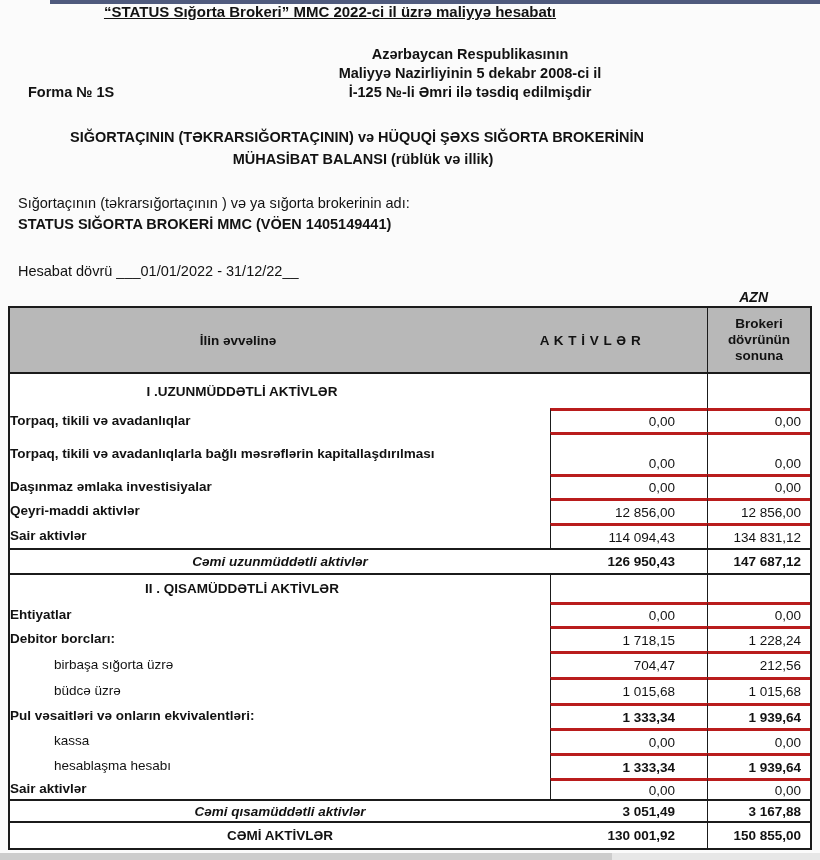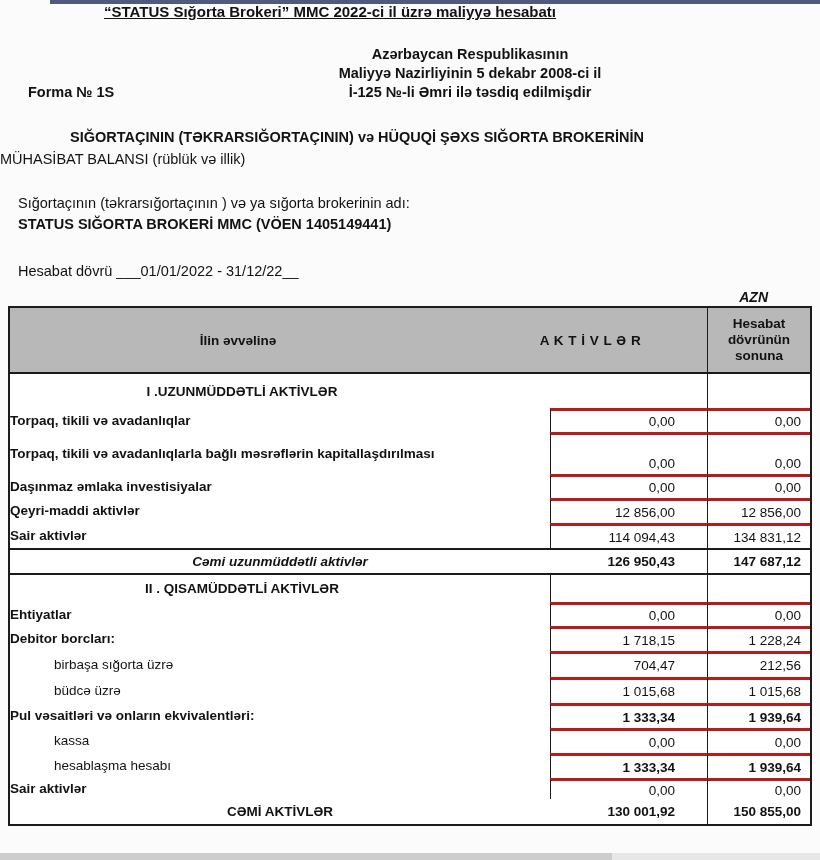--- a/index.html
+++ b/index.html
@@ -17,21 +17,21 @@
     position:absolute; top:3px; left:20px; width:620px;
     text-align:center; font-weight:bold; font-size:15px; line-height:18px;
     text-decoration:underline;
   }
   .approval {
     position:absolute; top:45px; left:250px; width:440px;
     text-align:center; font-weight:bold; font-size:14.5px; line-height:19px;
   }
   .form-no { position:absolute; top:84px; left:28px; font-weight:bold; font-size:14.5px; }
   .heading1 { position:absolute; top:129px; left:0; width:714px; text-align:center; font-weight:bold; font-size:14.5px; }
-  .heading2 { position:absolute; top:151px; left:0; width:714px; font-weight:normal; font-size:14.5px; }
+  .heading2 { position:absolute; top:151px; left:0; width:714px; text-align:center; font-weight:bold; font-size:14.5px;padding-left:12px; }
   .name-label { position:absolute; top:195px; left:18px; font-size:14.5px; }
   .name-value { position:absolute; top:216px; left:18px; font-weight:bold; font-size:14.5px; }
   .period { position:absolute; top:263px; left:18px; font-size:14.5px; }
   .currency { position:absolute; top:289px; left:598px; width:170px; text-align:right; font-weight:bold; font-style:italic; font-size:14px; }
 
   .btable {
     position:absolute; left:8px; top:306px; width:804px;
     border:2px solid #1b1b1b; background:#fff;
   }
   .thead {
@@ -97,21 +97,21 @@
 
   <div class="period">Hesabat dövrü ___01/01/2022 - 31/12/22__</div>
 
   <div class="currency">AZN</div>
 
   <div class="btable">
 
     <div class="thead">
       <div class="hcell hc2">İlin əvvəlinə</div>
       <div class="hcell hc1">A K T İ V L Ə R</div>
-      <div class="hcell hc3">Hesabat dövrünün sonuna</div>
+      <div class="hcell hc3">Brokeri dövrünün sonuna</div>
     </div>
 
     <div class="row sec s1" style="height:34px">
       <div class="label">I .UZUNMÜDDƏTLİ AKTİVLƏR</div>
       <div class="val v1"></div>
       <div class="val v2"></div>
     </div>
 
     <div class="row box" style="height:24px">
       <div class="label">Torpaq, tikili və avadanlıqlar</div>
@@ -196,20 +196,25 @@
       <div class="val v1">1 333,34</div>
       <div class="val v2">1 939,64</div>
     </div>
 
     <div class="row box" style="height:21px">
       <div class="label">Sair aktivlər</div>
       <div class="val v1">0,00</div>
       <div class="val v2">0,00</div>
     </div>
 
+    <div class="row tot italic bt bb" style="height:24px">
+      <div class="label">Cəmi qısamüddətli aktivlər</div>
+      <div class="val v1">3 051,49</div>
+      <div class="val v2">3 167,88</div>
+    </div>
 
     <div class="row tot" style="height:25px">
       <div class="label">CƏMİ AKTİVLƏR</div>
       <div class="val v1">130 001,92</div>
       <div class="val v2">150 855,00</div>
     </div>
 
   </div>
 
   <div class="bottom-band-left"></div>

